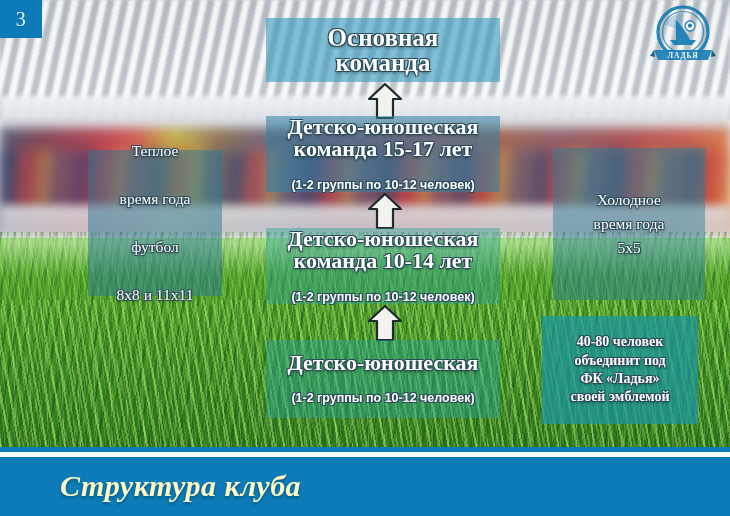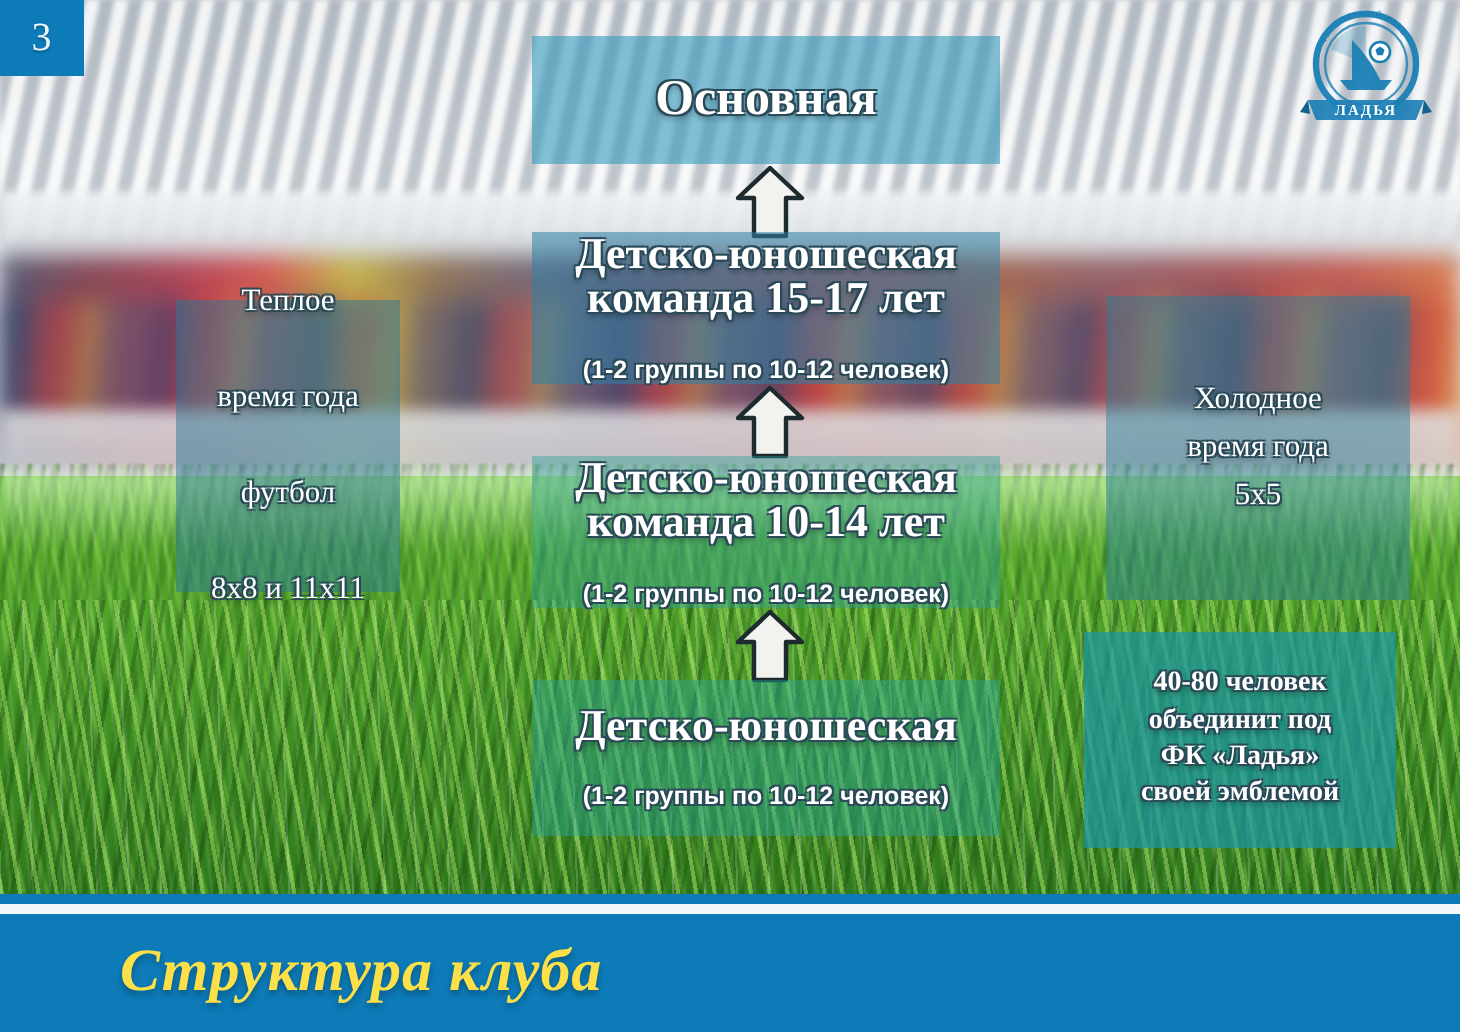--- a/index.html
+++ b/index.html
@@ -125,21 +125,21 @@
 
   
   #box-main{left:266px;top:18px;width:234px;height:64px;background:rgba(58,157,190,.62);}
   #box-main .ttl{font-size:25px;}
   #box-1517{left:266px;top:116px;width:234px;height:76px;background:rgba(48,130,165,.55);}
   #box-1014{left:266px;top:228px;width:234px;height:76px;background:rgba(44,160,150,.42);}
   #box-69{left:266px;top:340px;width:234px;height:78px;background:rgba(40,165,150,.45);}
   .box .ttl.two{font-size:22px;}
 
   
-  #box-warm{left:88px;top:150px;width:112px;height:146px;background:rgba(42,120,150,.50);gap:24px;}
+  #box-warm{left:88px;top:150px;width:134px;height:146px;background:rgba(42,120,150,.50);gap:24px;}
   #box-warm .ttl{font-size:15.5px;line-height:1.55;font-weight:normal;}
   #box-cold{left:553px;top:148px;width:152px;height:152px;background:rgba(42,128,152,.48);}
   #box-cold .ttl{font-size:15.5px;line-height:1.55;font-weight:normal;}
   #box-union{left:542px;top:316px;width:156px;height:108px;background:rgba(26,150,162,.72);}
   #box-union .ttl{font-size:14px;line-height:1.32;}
 
   
   .arrow{position:absolute;width:40px;height:38px;}
   #arrow-1{left:365px;top:82px;}
   #arrow-2{left:365px;top:192px;}
@@ -150,21 +150,21 @@
     position:absolute;left:0;bottom:0;width:730px;height:69px;
     background:#0C7BB8;
   }
   .footer-stripe{
     position:absolute;left:0;top:5px;width:730px;height:5px;background:#f4f8fb;
   }
   .footer-title{
     position:absolute;left:60px;top:22px;
     font-family:"Liberation Serif",serif;
     font-size:30px;font-style:italic;font-weight:bold;
-    color:#fde047;
+    color:#fef9c3;
     letter-spacing:.5px;
     text-shadow:0 2px 3px rgba(0,0,0,.30);
   }
 </style>
 </head>
 <body>
 
 <div class="slide">
 
   <div class="bg">
@@ -202,20 +202,21 @@
 
       <path d="M8 46 L66 46 L62 56 L12 56 Z" fill="#1B7FB5" opacity=".92"></path>
       <path d="M8 46 L4 52 L9 53 Z" fill="#14618c"></path>
       <path d="M66 46 L70 52 L65 53 Z" fill="#14618c"></path>
       <text x="37" y="53.6" text-anchor="middle" font-family="Liberation Serif, serif" font-size="7.5" font-weight="bold" fill="#ffffff" letter-spacing="1">ЛАДЬЯ</text>
     </svg>
   </div>
 
   <div class="box" id="box-main">
     <div class="ttl">Основная</div>
+    <div class="ttl">команда</div>
   </div>
 
   <div class="arrow" id="arrow-1">
     <svg viewBox="0 0 40 38" width="40" height="38" aria-hidden="true">
       <polygon points="20,2 36,17 28,17 28,36 12,36 12,17 4,17" fill="#f2f3ee" stroke="#1d2a2e" stroke-width="2.2" stroke-linejoin="round"></polygon>
     </svg>
   </div>
 
   <div class="box" id="box-1517">
     <div class="ttl two">Детско-юношеская</div>

